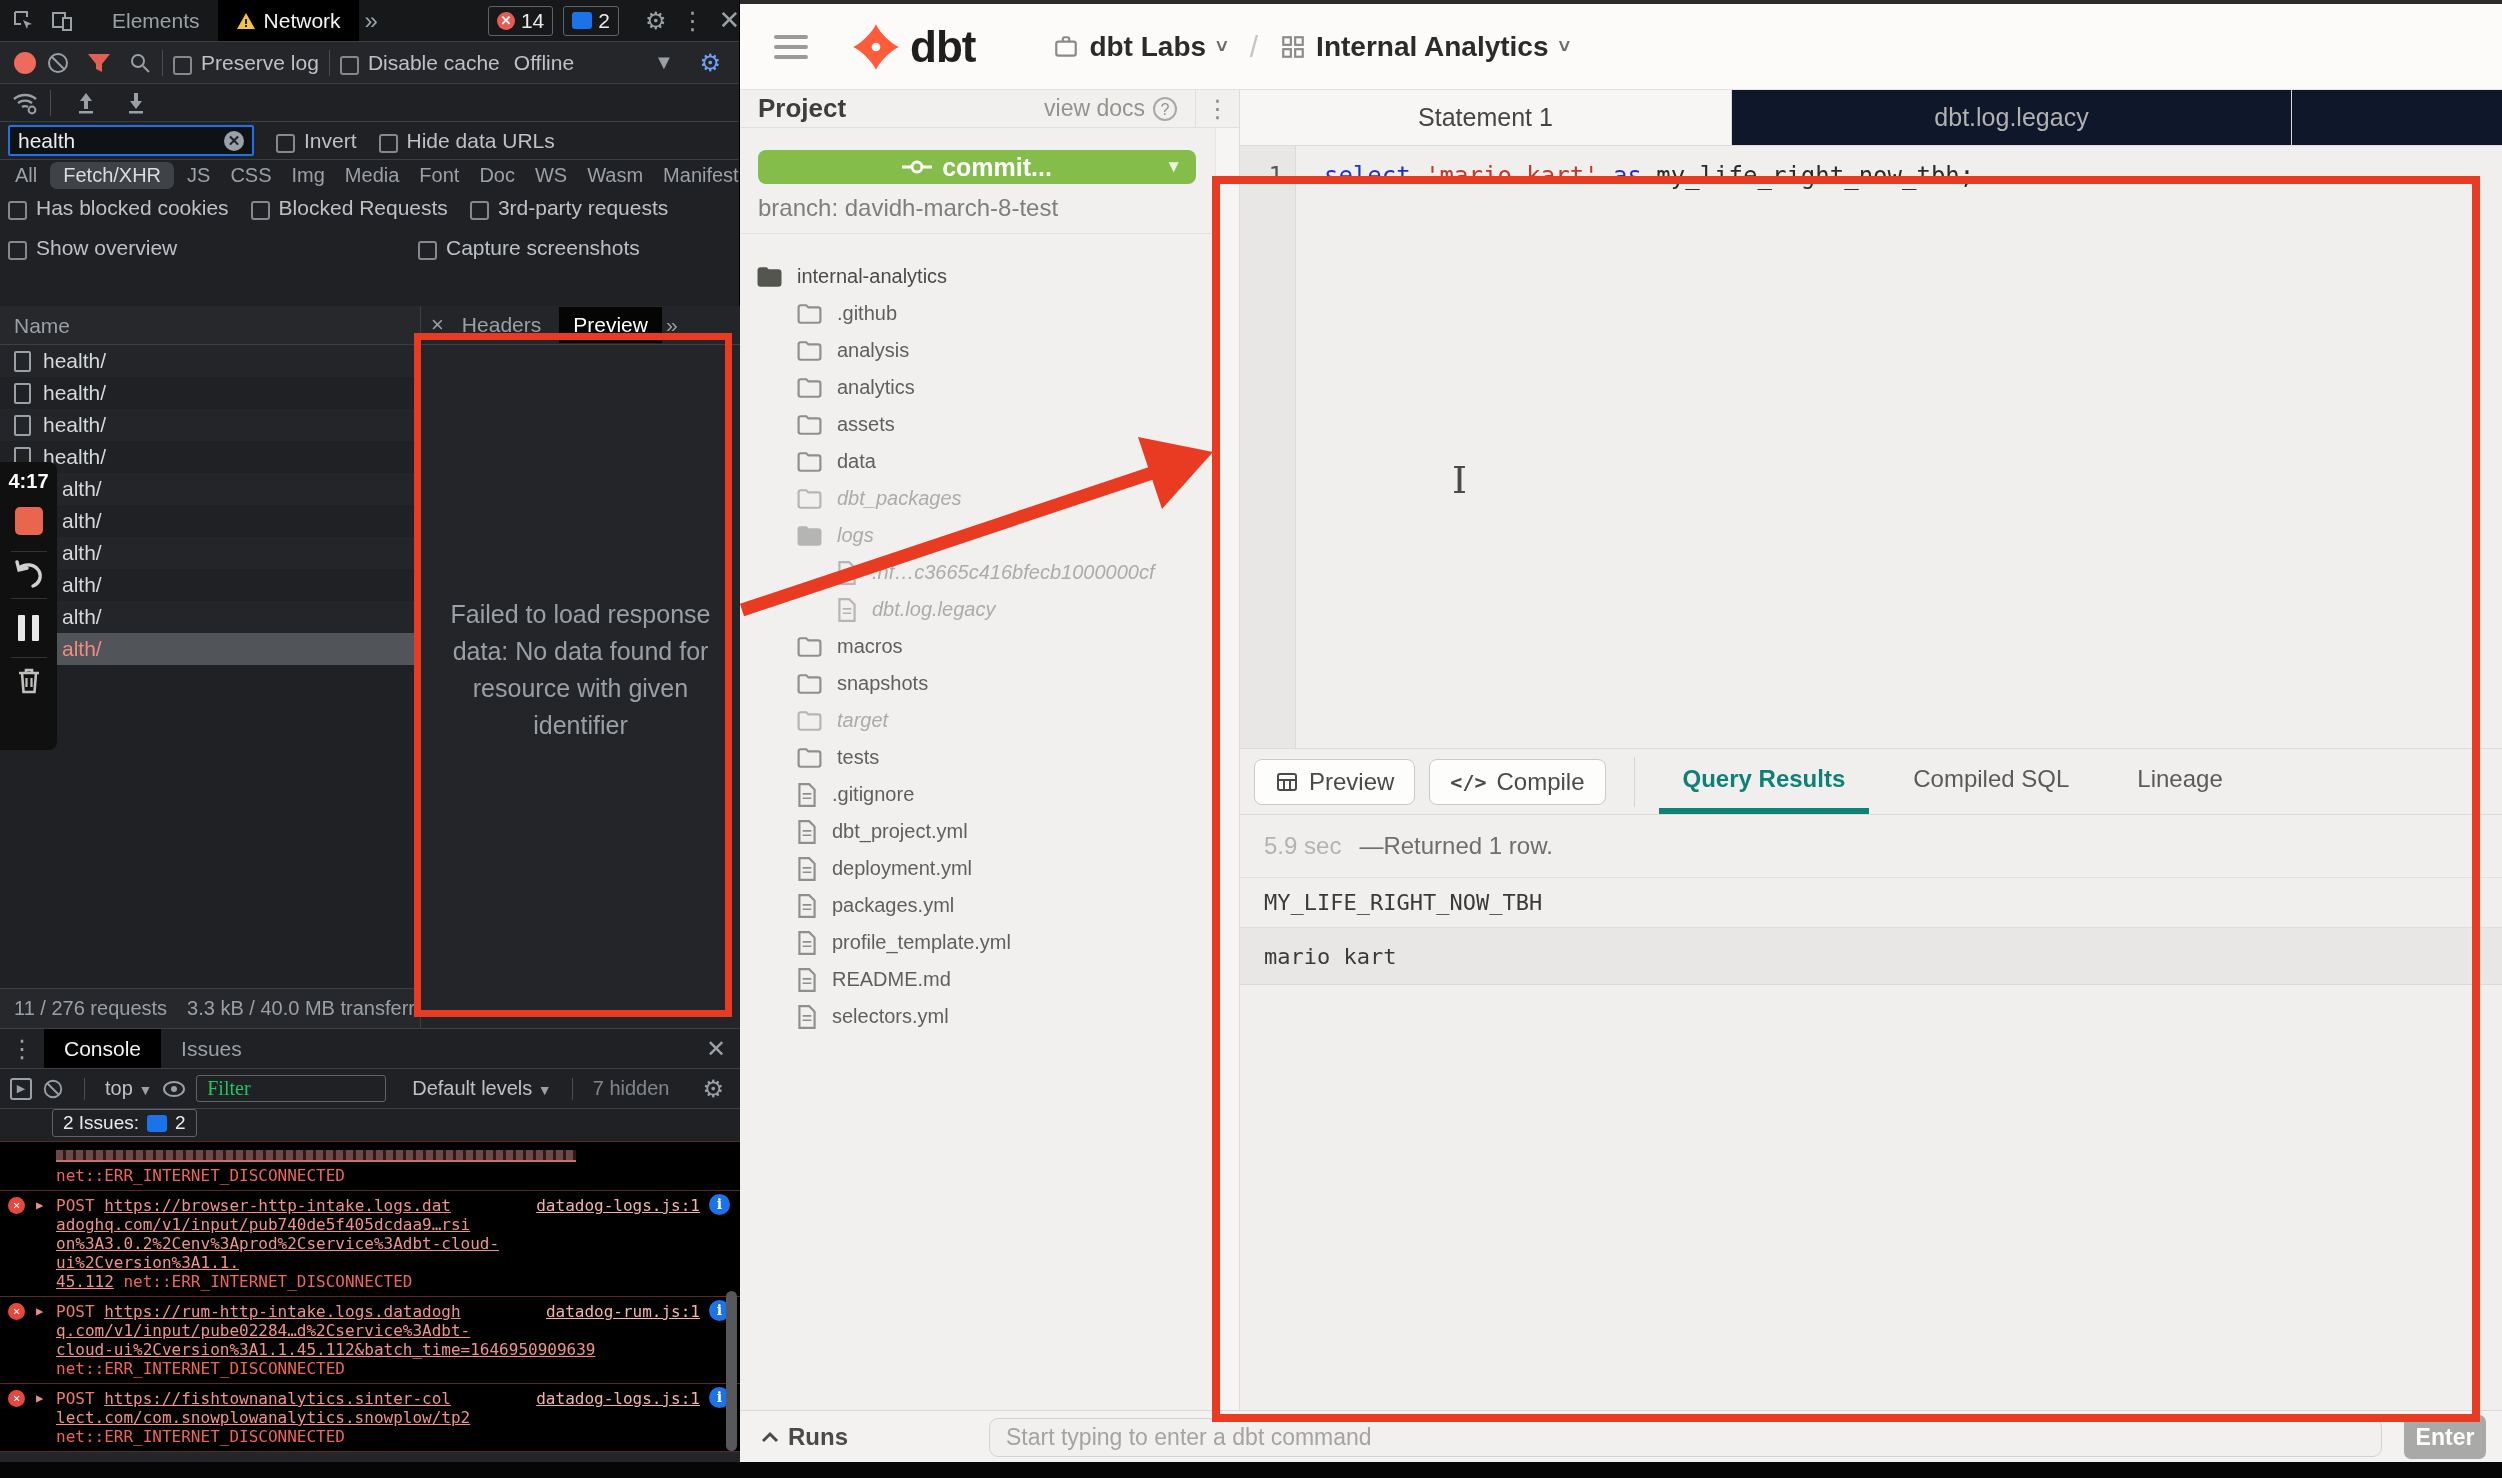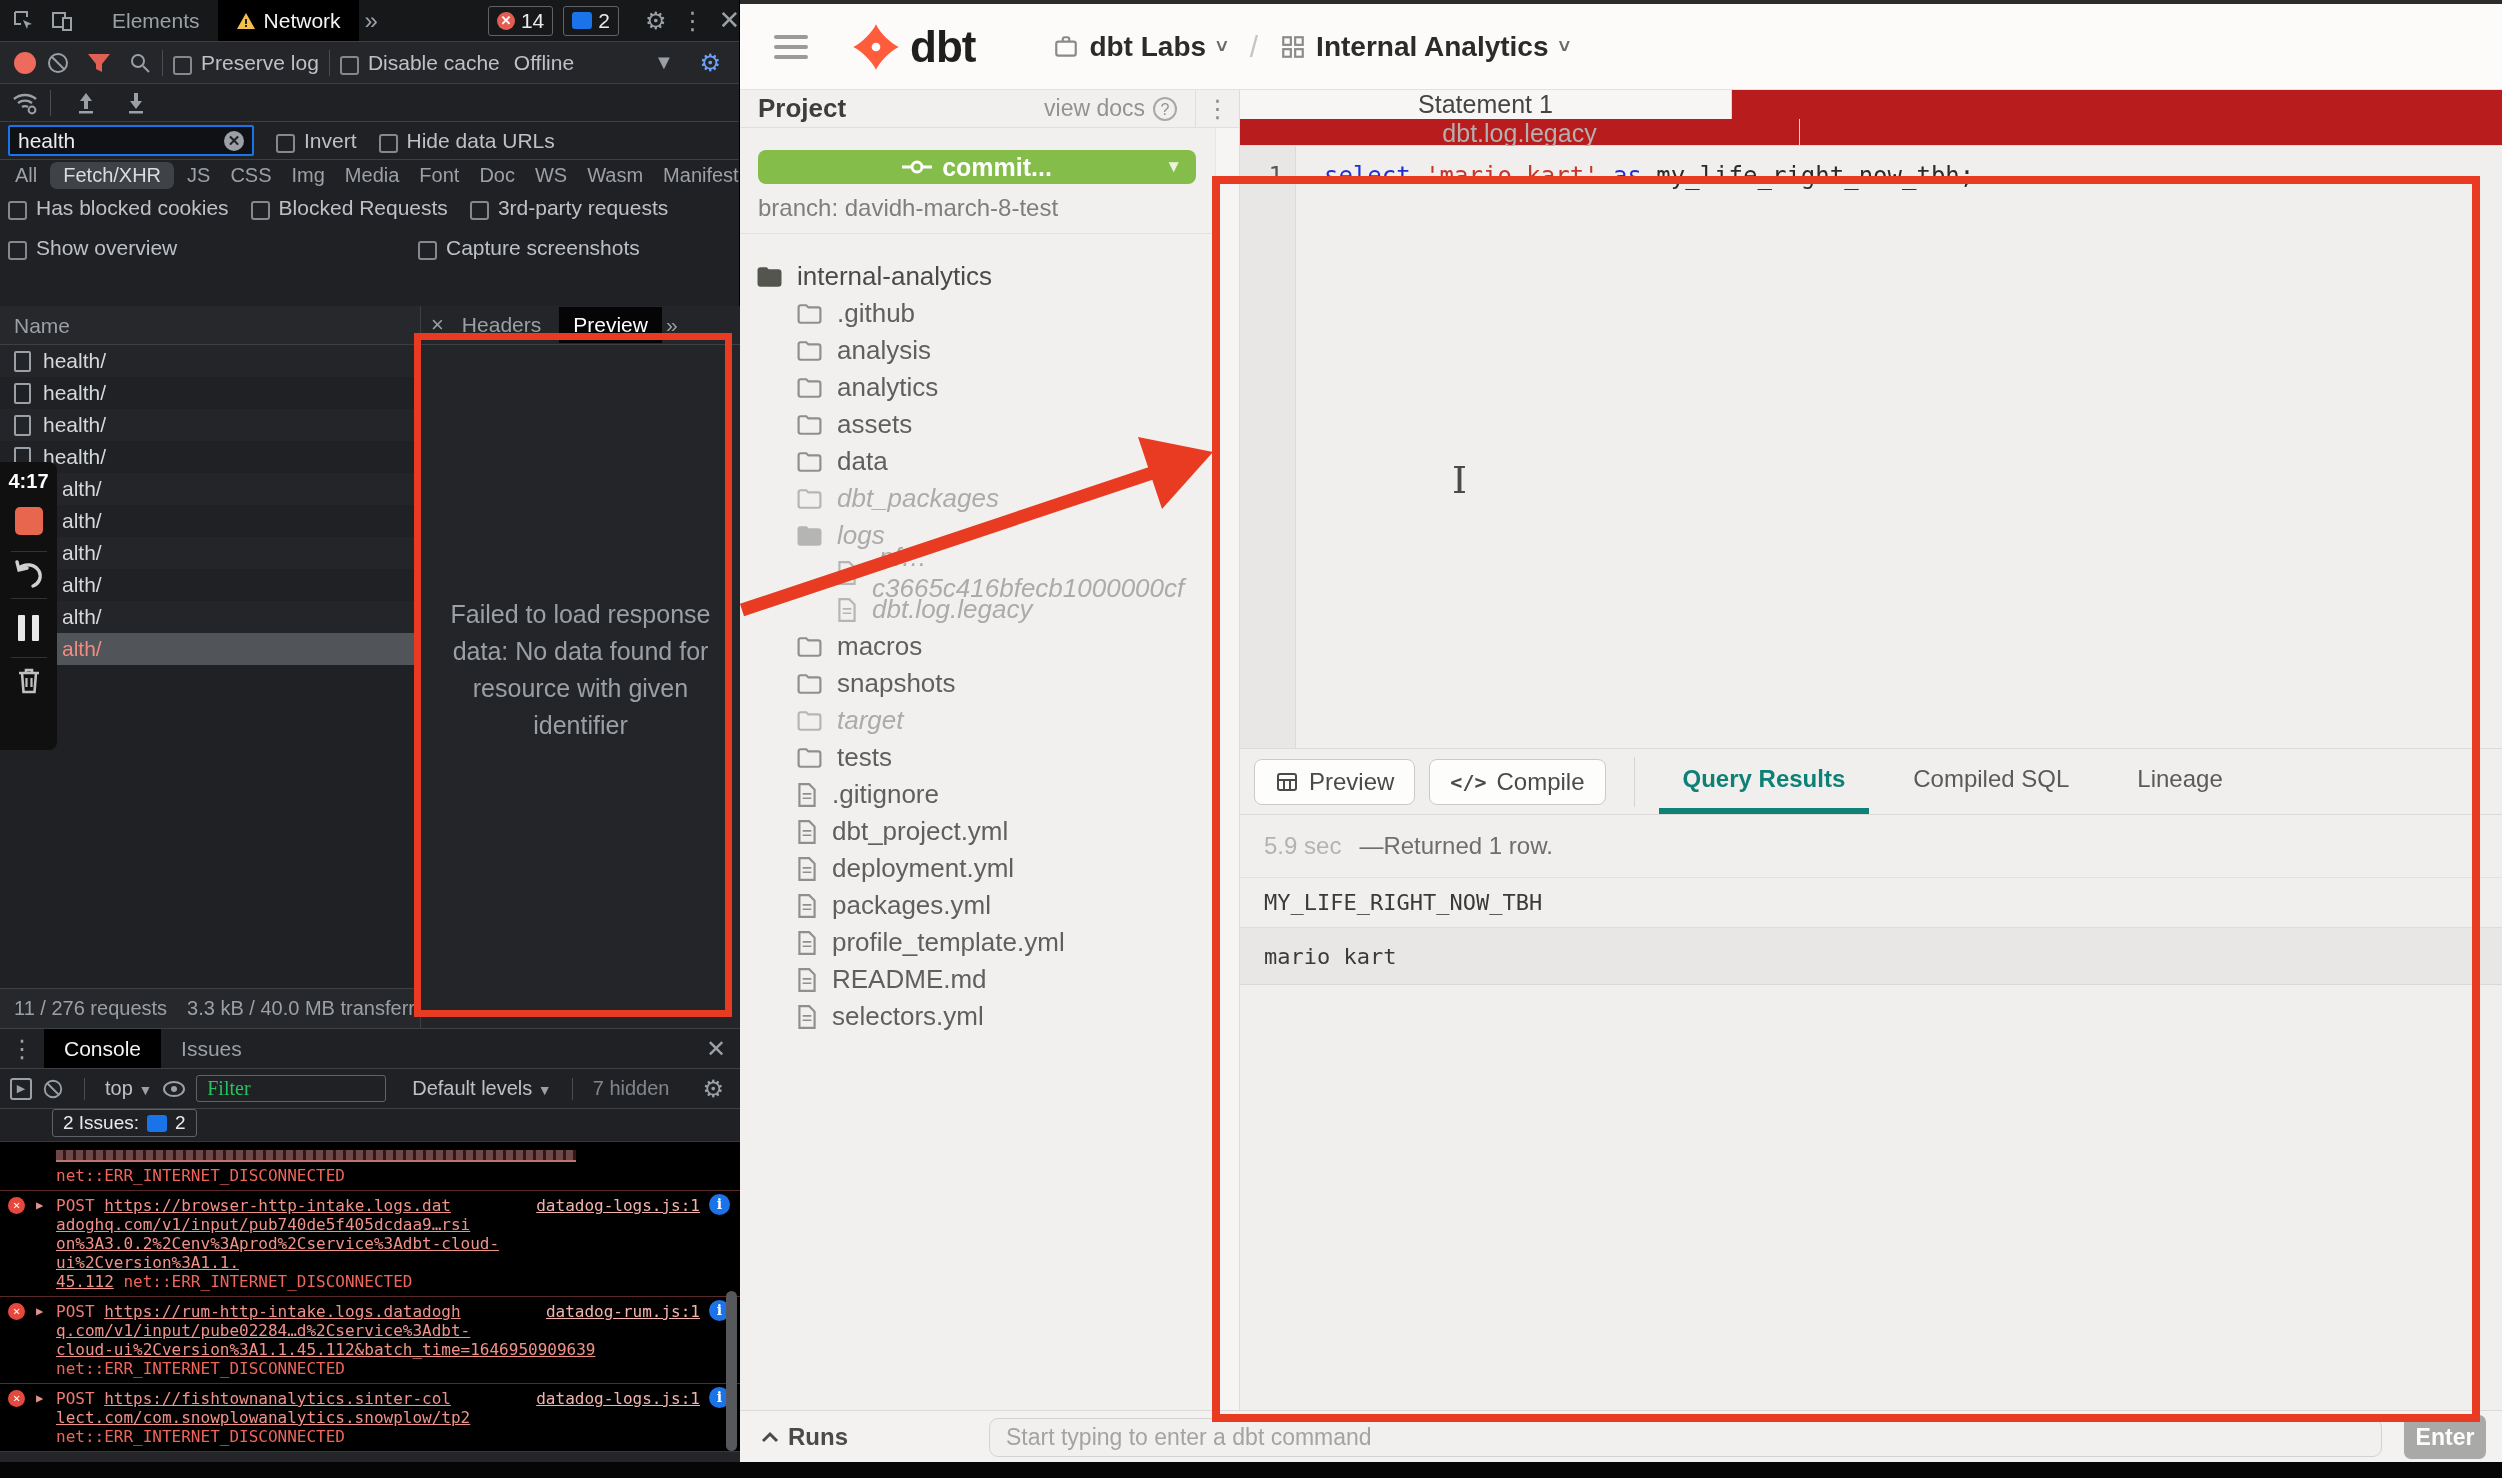--- a/index.html
+++ b/index.html
@@ -138,31 +138,31 @@
                display:flex; align-items:center; justify-content:center;}
   .gutterstrip { position:absolute; right:0; top:38px; bottom:0; width:24px; background:#f6f5f3;
                  border-left:1px solid #e7e6e4; }
   .commit-btn { position:absolute; left:18px; top:60px; width:438px; height:34px; background:#84bd4a;
                 border-radius:8px; color:#fff; font-size:25px; font-weight:600; display:flex;
                 align-items:center; justify-content:center; gap:10px; }
   .commit-chev { position:absolute; right:14px; font-size:17px; color:#eaf4dd; }
   .branch { position:absolute; left:18px; top:104px; font-size:24px; color:#7e7e7c; }
   .side-div { position:absolute; left:0; top:143px; width:476px; height:1px; background:#e3e2e0; }
   #tree { position:absolute; left:0; top:168px; width:476px; }
-  .tree-row { height:37px; display:flex; align-items:center; font-size:26px; color:#5f5f5d; }
+  .tree-row { height:37px; display:flex; align-items:center; font-size:20px; color:#5f5f5d; }
   .tree-row .tico { margin-right:14px; flex:none; color:#8f8f8d; }
   .tree-row.muted { color:#ababa9; font-style:italic; }
   .tree-row.muted .tico { color:#b5b5b3; }
   .tree-row.accent { color:#3ec4be; }
   .tree-row.accent .tico { color:#3ec4be; }
   .tree-row.root { color:#4a4a48; }
   .tree-row.root .tico { color:#55554f; }
 
   .dbt-editor { position:absolute; left:500px; top:90px; width:1262px; height:1320px; background:#f1efed;}
-  .ed-tabs { height:56px; display:flex; background:#b91c1c; border-bottom:1px solid #dcdbd9;flex-direction:column; }
+  .ed-tabs { height:56px; display:flex; background:#0f172a; border-bottom:1px solid #dcdbd9; }
   .ed-tab { display:flex; align-items:center; justify-content:center; font-size:25px;
             border-right:1px solid #d8d7d5; color:#b3b1af; }
   .ed-tab.active { background:#f7f6f4; color:#454543; }
   .ed-area { position:relative; height:602px; background:#f1efed; display:flex; }
   .ed-gutter { width:56px; background:#e8e7e5; border-right:1px solid #dcdbd9; font-family:"DejaVu Sans Mono", monospace;
                font-size:24px; color:#57575a; text-align:right; padding:16px 12px 0 0; }
   .ed-code { padding:16px 0 0 28px; font-family:"DejaVu Sans Mono", monospace; font-size:24px; color:#222; }
   .tok-kw { color:#1f2fd4; } .tok-str { color:#c5362d; } .tok-plain { color:#2b2b29; }
 
   .act-bar { height:67px; background:#f1efed; border-top:1px solid #dcdbd9; border-bottom:1px solid #dcdbd9;

